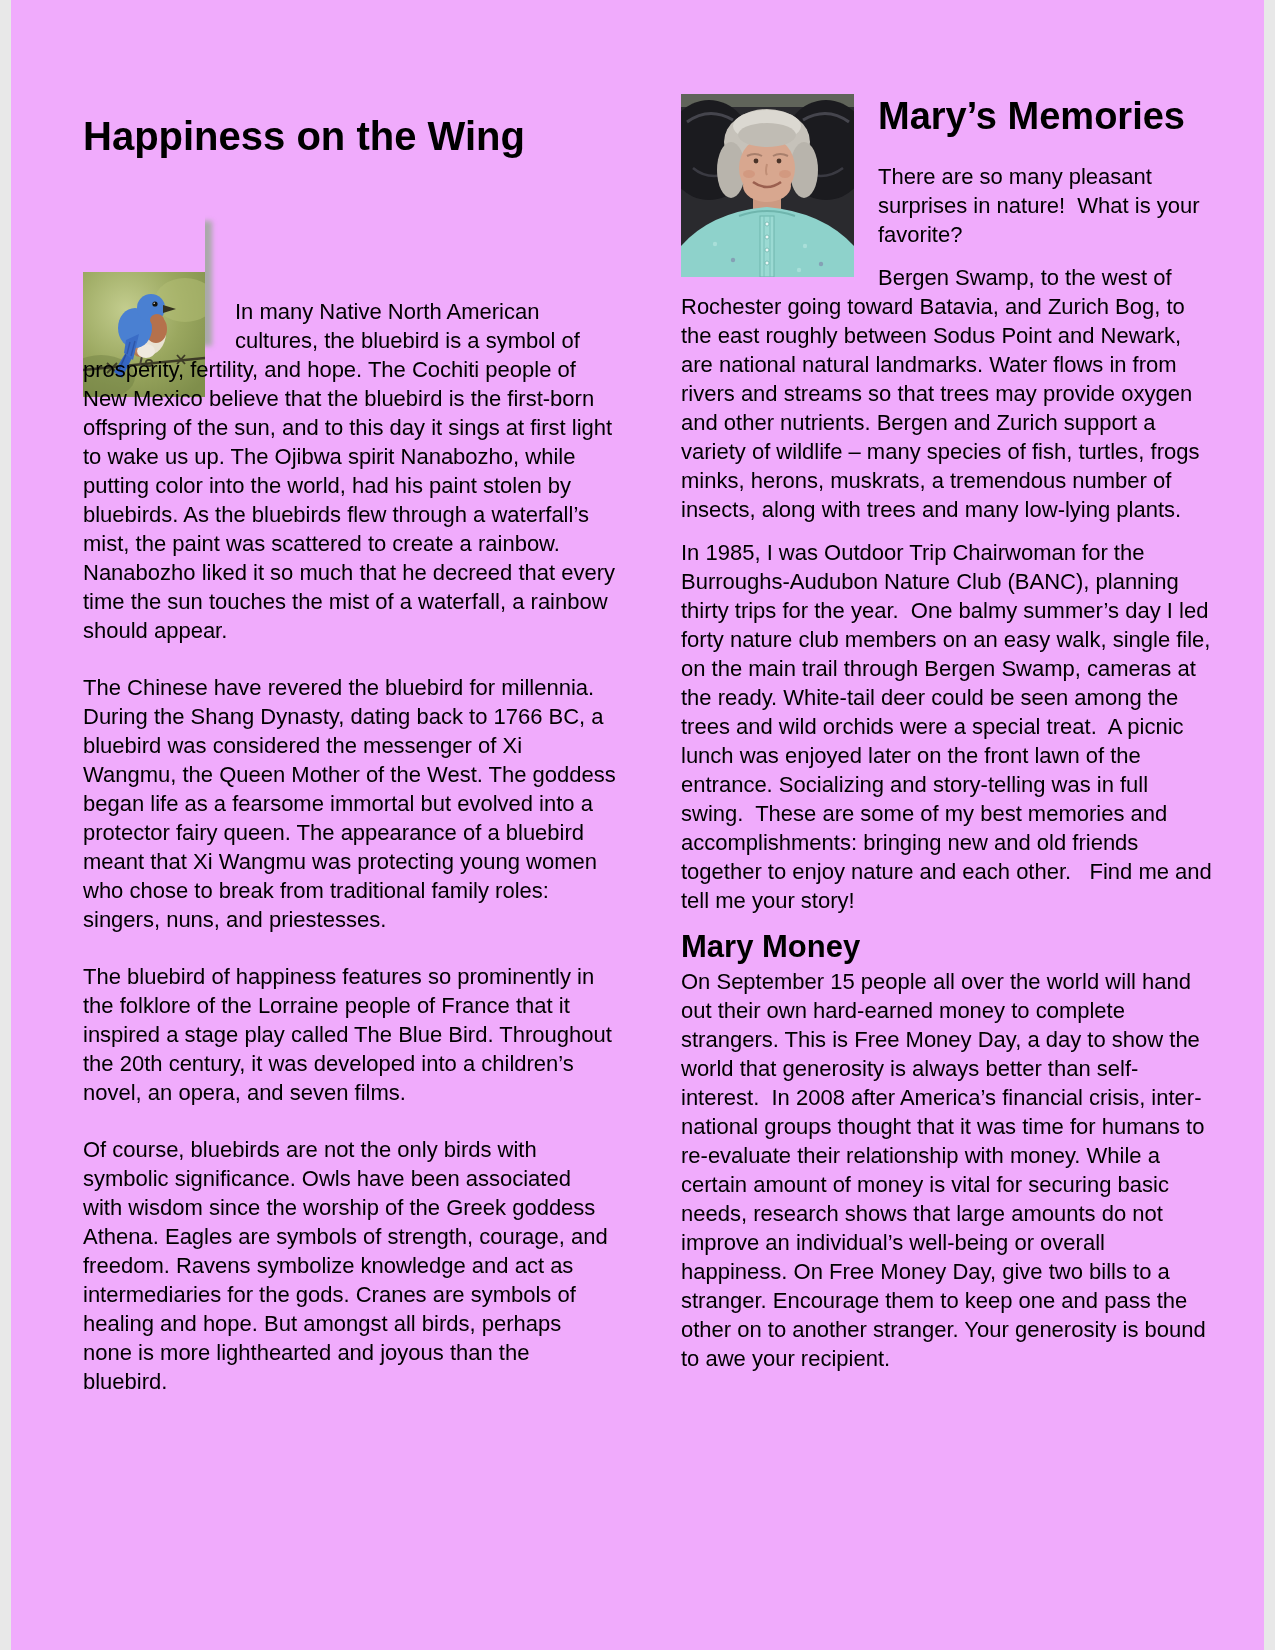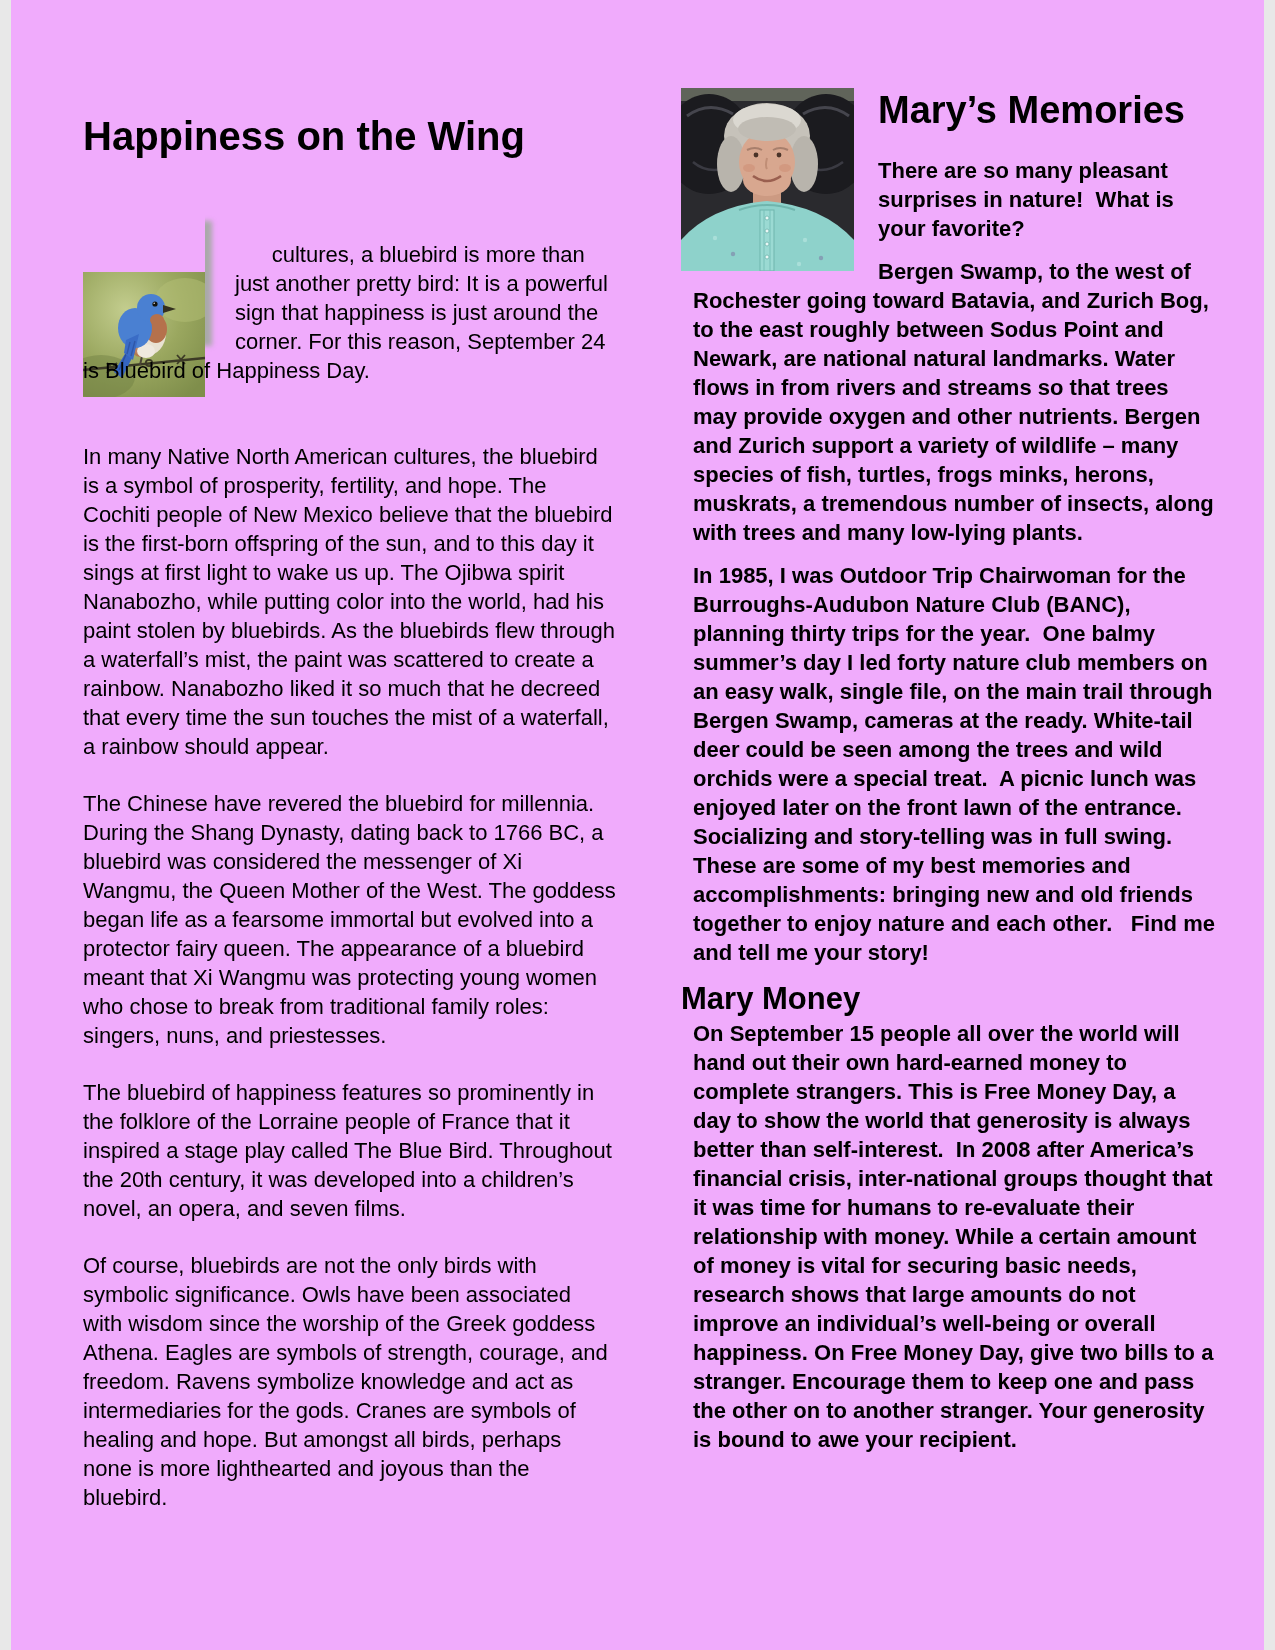--- a/index.html
+++ b/index.html
@@ -7,40 +7,40 @@
     position:relative;
     width:1253px; height:1650px;
     margin:0 auto;
     background:#f0abfc;
     font-family:"Liberation Sans", sans-serif;
     color:#000000;
     overflow:hidden;
   }
   .col { position:absolute; }
   .col-left  { left:72px;  top:113px; width:533px; }
-  .col-right { left:670px; top:86px;  width:535px; }
+  .col-right { left:670px; top:92px;  width:535px; }
 
   .headline {
     font-size:40px; line-height:46px; font-weight:bold;
     margin:0 0 23px 0; color:#000;
   }
   .headline-right {
     font-size:38px; line-height:44px; font-weight:bold;
     margin:2px 0 24px 0; color:#000;
   }
   .headline-small {
     font-size:31px; line-height:36px; font-weight:bold;
     margin:6px 0 2px 0; color:#000;
   }
   .body-text {
     font-size:22px; line-height:29px;
     margin:0 0 28px 0;
     white-space:pre-wrap;
   }
-  .col-right .body-text { margin:0 0 14px 12px;font-weight:bold; }
+  .col-right .body-text { margin:0 0 14px 0; }
   .no-gap { margin-bottom:0; }
   .signoff { margin-bottom:6px; }
   .italic { }
 
   .photo-bluebird {
     float:left;
     width:122px; height:125px;
     margin:3px 30px 8px 0;
     box-shadow:7px 7px 5px #a9a9a9;
   }
@@ -93,21 +93,20 @@
           <polygon points="43,68 56,62 50,88 41,81" fill="#3a6cc6"></polygon>
           <path d="M47,70 L44,82 M52,69 L48,84" stroke="#2f57a8" stroke-width="1.4"></path>
 
           <circle cx="68" cy="36" r="14" fill="#4a80d2"></circle>
           <ellipse cx="74" cy="48" rx="7" ry="6" fill="#b5714c"></ellipse>
           <polygon points="80,33 93,37 80,41" fill="#33301f"></polygon>
           <circle cx="72" cy="32" r="2.6" fill="#14120c"></circle>
           <circle cx="71.2" cy="31.2" r="0.8" fill="#d8dce4"></circle>
         </svg>
       </span>
-      <span>cultures, a bluebird is more than just another pretty bird: It is a powerful sign that happiness is just around the corner. For this reason, September 24 is Bluebird of Happiness Day.</span>
     </div>
 
     <p class="body-text">In many Native North American cultures, the bluebird is a symbol of prosperity, fertility, and hope. The Cochiti people of New Mexico believe that the bluebird is the first-born offspring of the sun, and to this day it sings at first light to wake us up. The Ojibwa spirit Nanabozho, while putting color into the world, had his paint stolen by bluebirds. As the bluebirds flew through a waterfall’s mist, the paint was scattered to create a rainbow. Nanabozho liked it so much that he decreed that every time the sun touches the mist of a waterfall, a rainbow should appear.</p>
 
     <p class="body-text">The Chinese have revered the bluebird for millennia. During the Shang Dynasty, dating back to 1766 BC, a bluebird was considered the messenger of Xi Wangmu, the Queen Mother of the West. The goddess began life as a fearsome immortal but evolved into a protector fairy queen. The appearance of a bluebird meant that Xi Wangmu was protecting young women who chose to break from traditional family roles: singers, nuns, and priestesses.</p>
 
     <p class="body-text"><span>The bluebird of happiness features so prominently in the folklore of the Lorraine people of France that it inspired a stage play called </span><span class="italic">The Blue Bird</span><span>. Throughout the 20th century, it was developed into a children’s novel, an opera, and seven films.</span></p>
 
     <p class="body-text">Of course, bluebirds are not the only birds with symbolic significance. Owls have been associated with wisdom since the worship of the Greek goddess Athena. Eagles are symbols of strength, courage, and freedom. Ravens symbolize knowledge and act as intermediaries for the gods. Cranes are symbols of healing and hope. But amongst all birds, perhaps none is more lighthearted and joyous than the bluebird.</p>
   </div>

